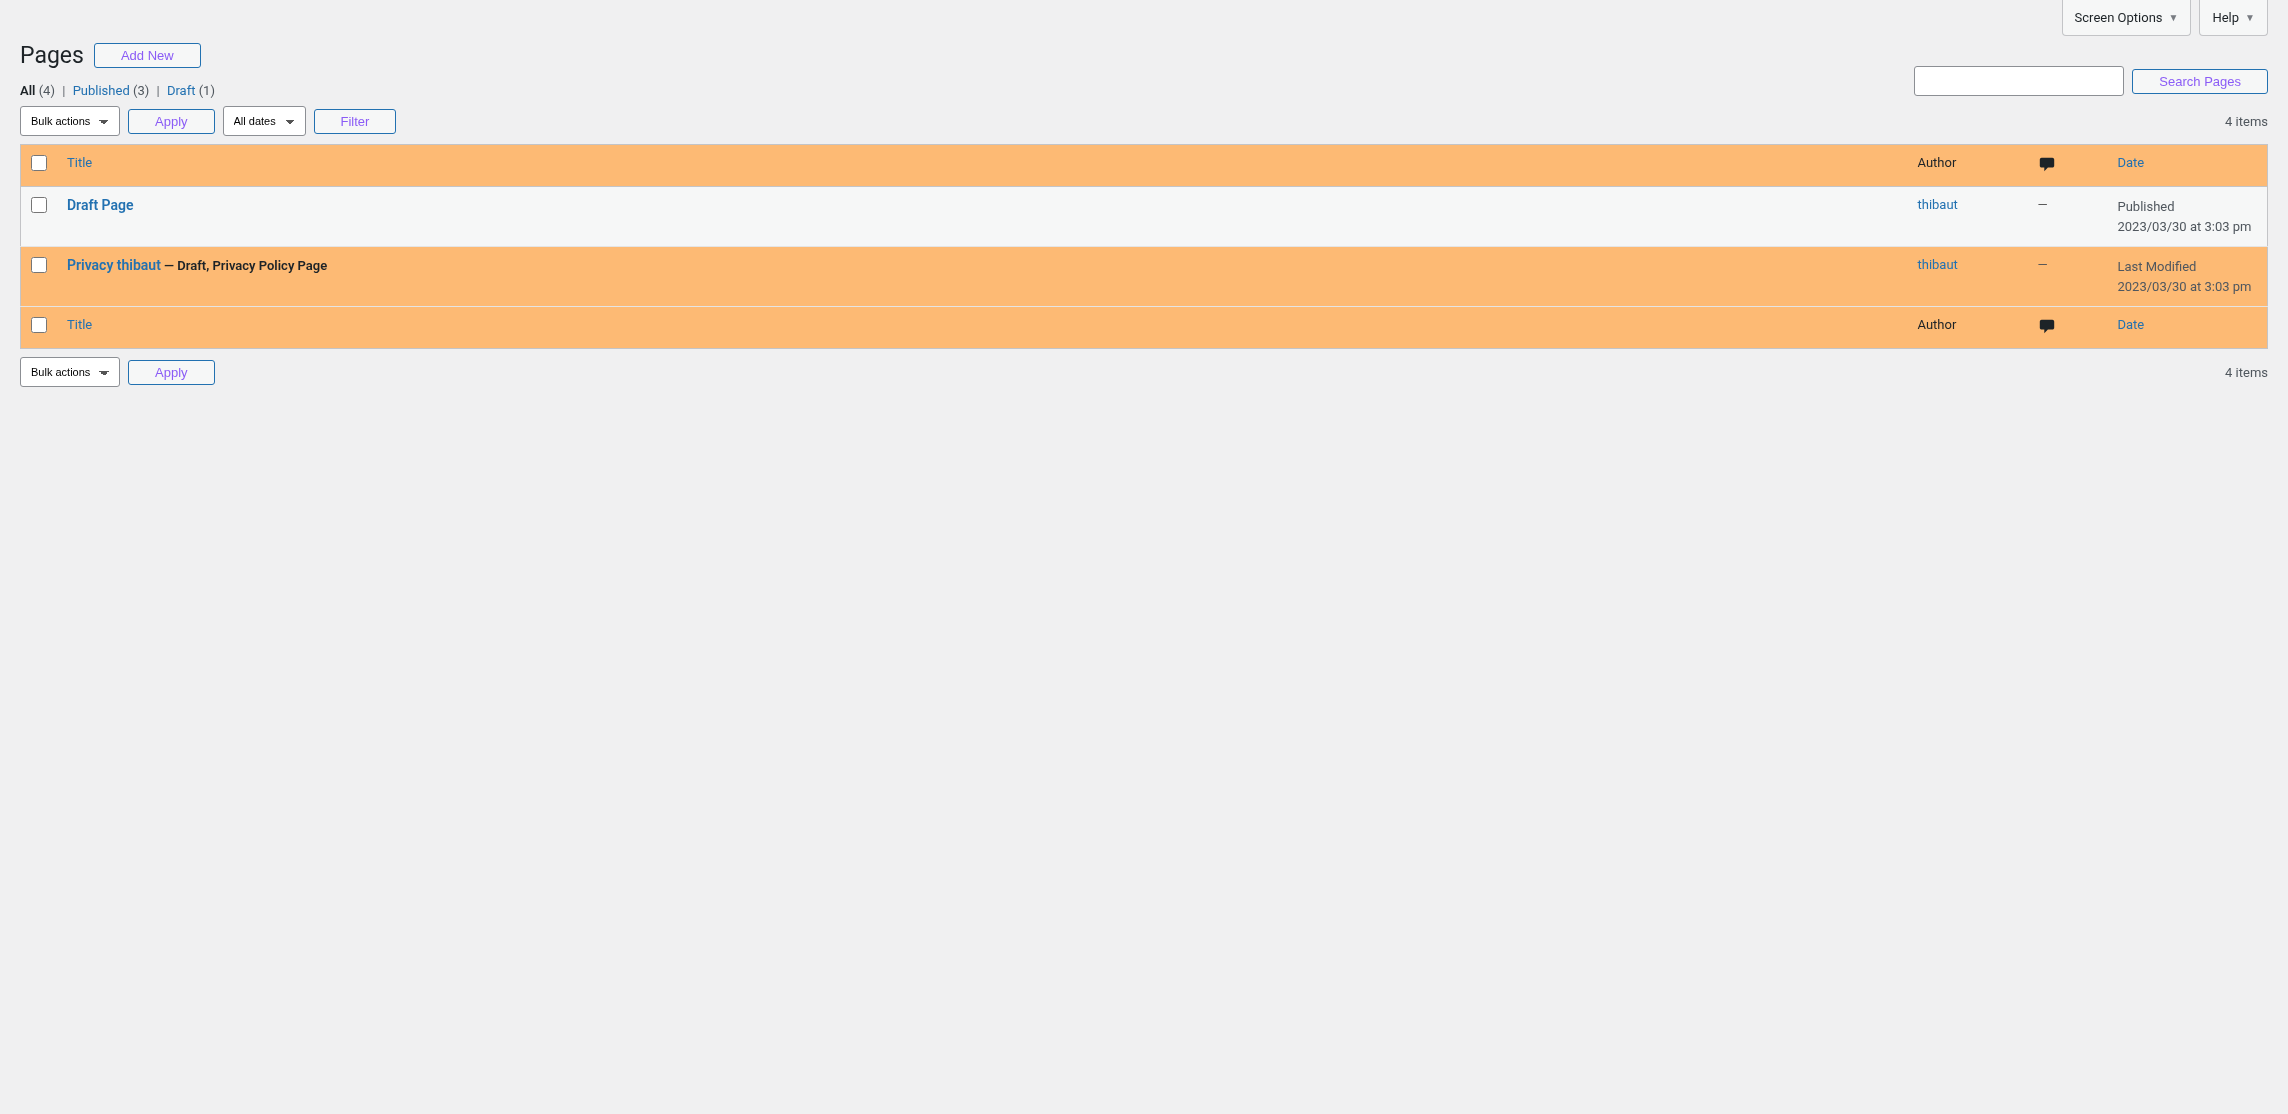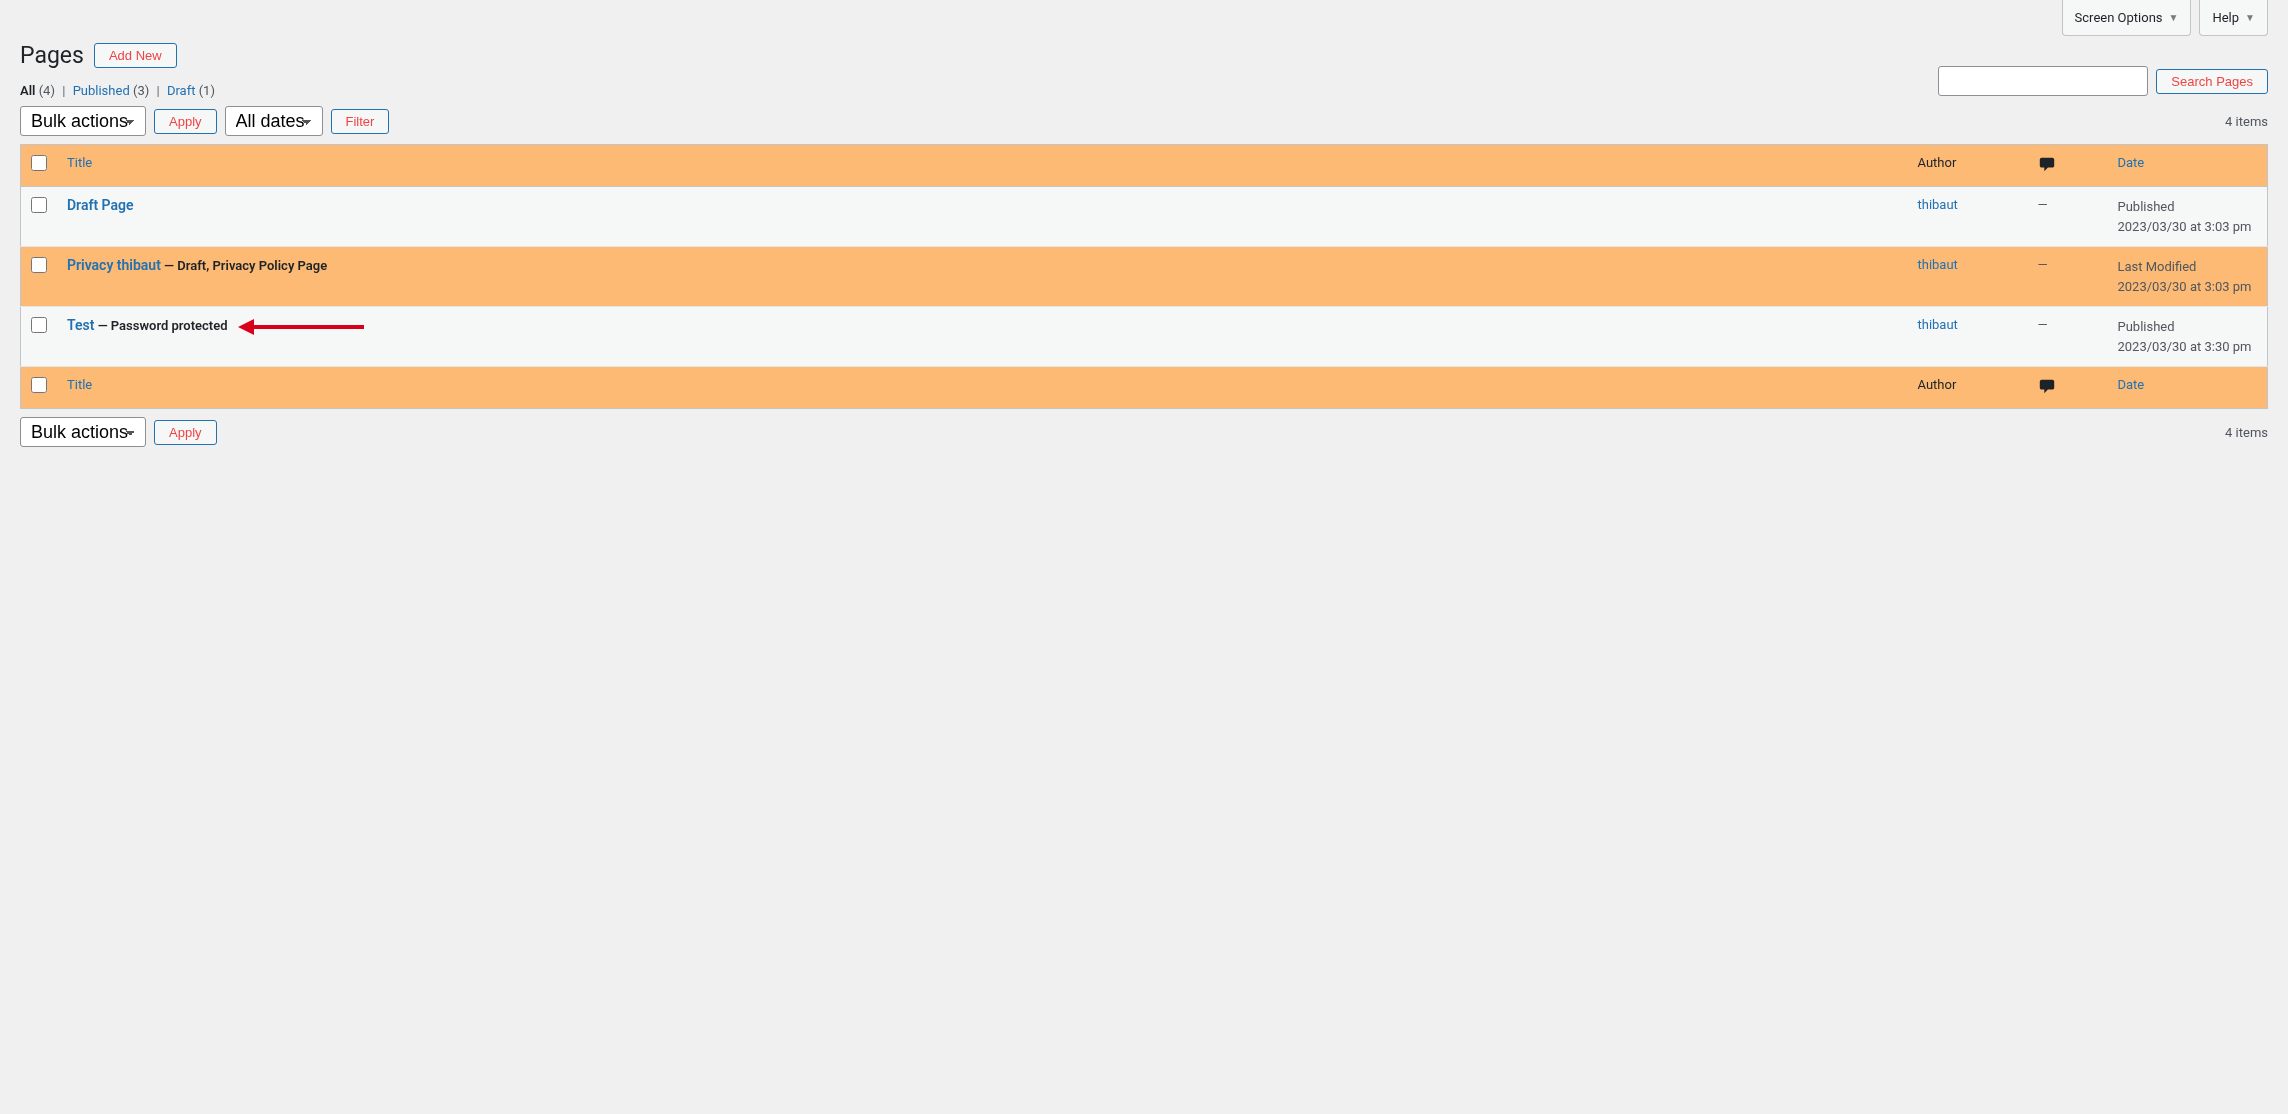--- a/index.html
+++ b/index.html
@@ -44,22 +44,22 @@
   }
   .page-title {
     font-size: 23px;
     font-weight: 400;
     color: #1d2327;
   }
   .btn {
     display: inline-block;
     background: #f6f7f7;
     border: 1px solid #2271b1;
-    color: #ef4444;
-    padding: 4px 14px;
+    color: #8b5cf6;
+    padding: 4px 26px;
     border-radius: 3px;
     font-size: 13px;
     cursor: pointer;
   }
 
   
   .subsubsub {
     font-size: 13px;
   }
   .subsubsub .sep { color: #646970; padding: 0 4px; }
@@ -90,22 +90,22 @@
     justify-content: space-between;
     align-items: center;
     margin: 8px 0;
   }
   .tablenav-left { display: flex; gap: 8px; align-items:center; flex-wrap: wrap; }
   select.bulkaction, select.datefilter {
     height: 30px;
     border: 1px solid #8c8f94;
     border-radius: 3px;
     background: #fff;
-    padding: 0 16px 0 10px;
-    font-size: 18px;
+    padding: 0 28px 0 10px;
+    font-size: 11px;
     appearance: none;
     background-image: linear-gradient(45deg, transparent 50%, #555 50%), linear-gradient(135deg, #555 50%, transparent 50%);
     background-position: calc(100% - 15px) 13px, calc(100% - 10px) 13px;
     background-size: 5px 5px, 5px 5px;
     background-repeat: no-repeat;
   }
   .items-count { color: #50575e; font-size: 13px; }
 
   
   table.wp-list {
@@ -252,30 +252,20 @@
       <tr>
         <td class="col-cb"><input type="checkbox" style=""></td>
         <td class="col-title"><a href="#" class="row-title">Privacy thibaut</a><span class="post-state"> — Draft, Privacy Policy Page</span></td>
         <td class="col-author"><a href="#">thibaut</a></td>
         <td class="col-comments"><span class="comment-dash">—</span></td>
         <td class="col-date date-cell">
           <div>Last Modified</div>
           <div>2023/03/30 at 3:03 pm</div>
         </td>
       </tr>
-      <tr>
-        <td class="col-cb"><input type="checkbox" style=""></td>
-        <td class="col-title"><a href="#" class="row-title">Test</a><span class="post-state"> — Password protected</span><span class="arrow-annot"><span class="arrow-head"></span><span class="arrow-line"></span></span></td>
-        <td class="col-author"><a href="#">thibaut</a></td>
-        <td class="col-comments"><span class="comment-dash">—</span></td>
-        <td class="col-date date-cell">
-          <div>Published</div>
-          <div>2023/03/30 at 3:30 pm</div>
-        </td>
-      </tr>
     </tbody>
   <tfoot>
     <tr>
       <th class="col-cb"><input type="checkbox" style=""></th>
       <th class="col-title"><a href="#">Title</a></th>
       <th class="col-author">Author</th>
       <th class="col-comments">
         <span class="bubble">
           <svg width="18" height="18" viewBox="0 0 20 20" fill="#1d2327">
               <path d="M4 3h12c1 0 2 1 2 2v7c0 1-1 2-2 2h-5l-4 4v-4H4c-1 0-2-1-2-2V5c0-1 1-2 2-2z"></path>

